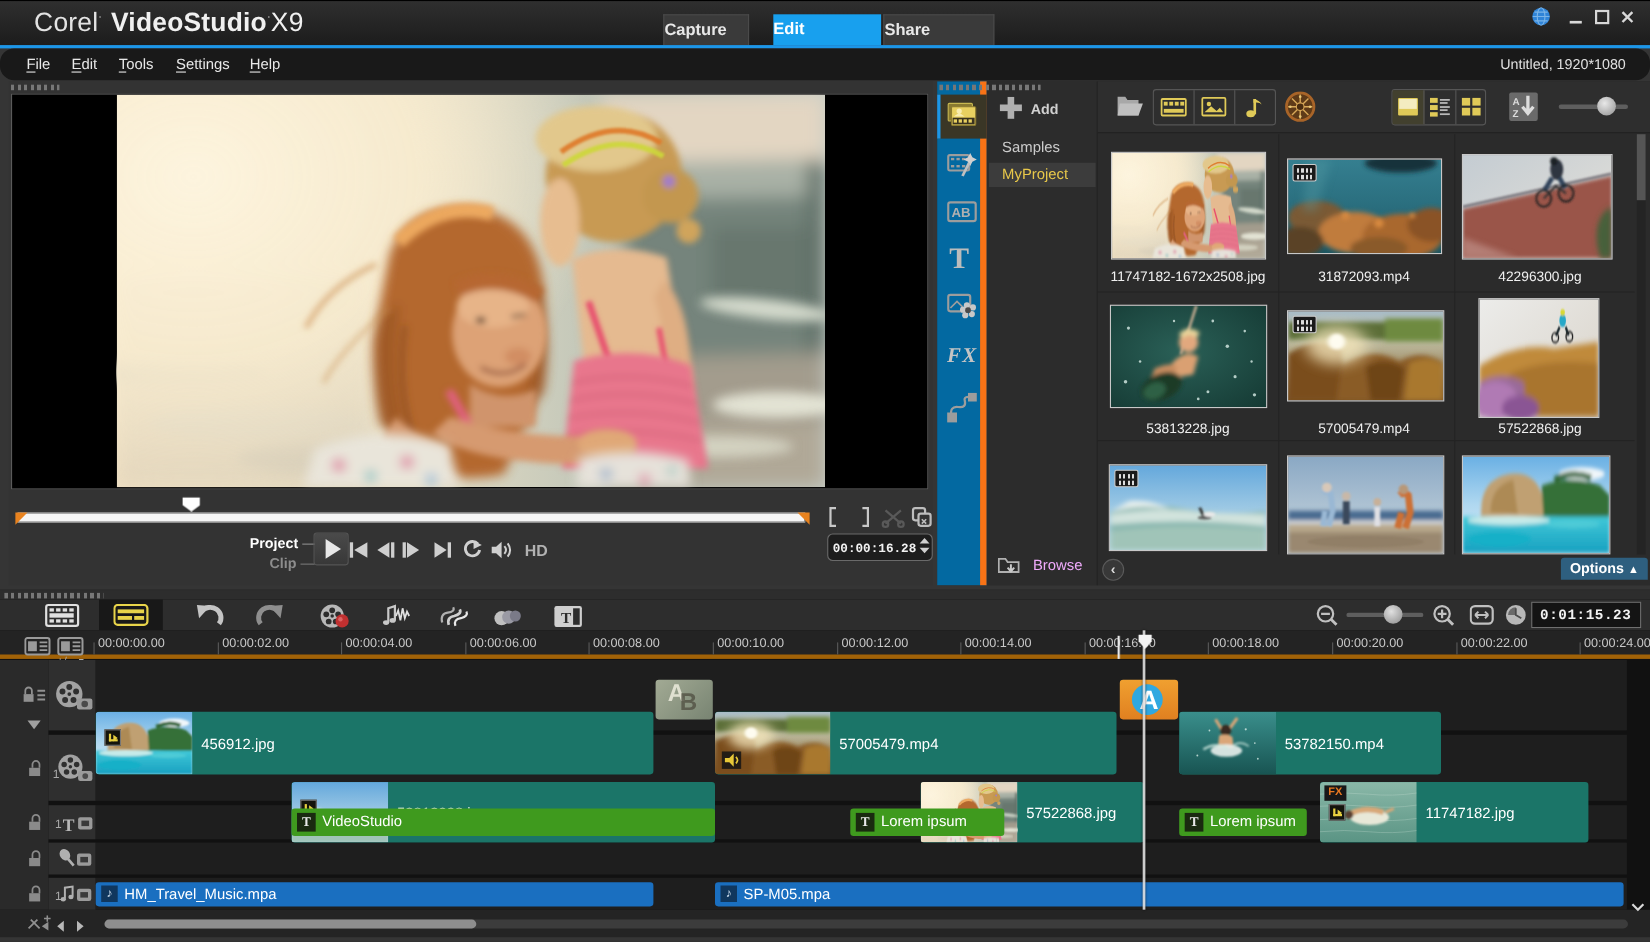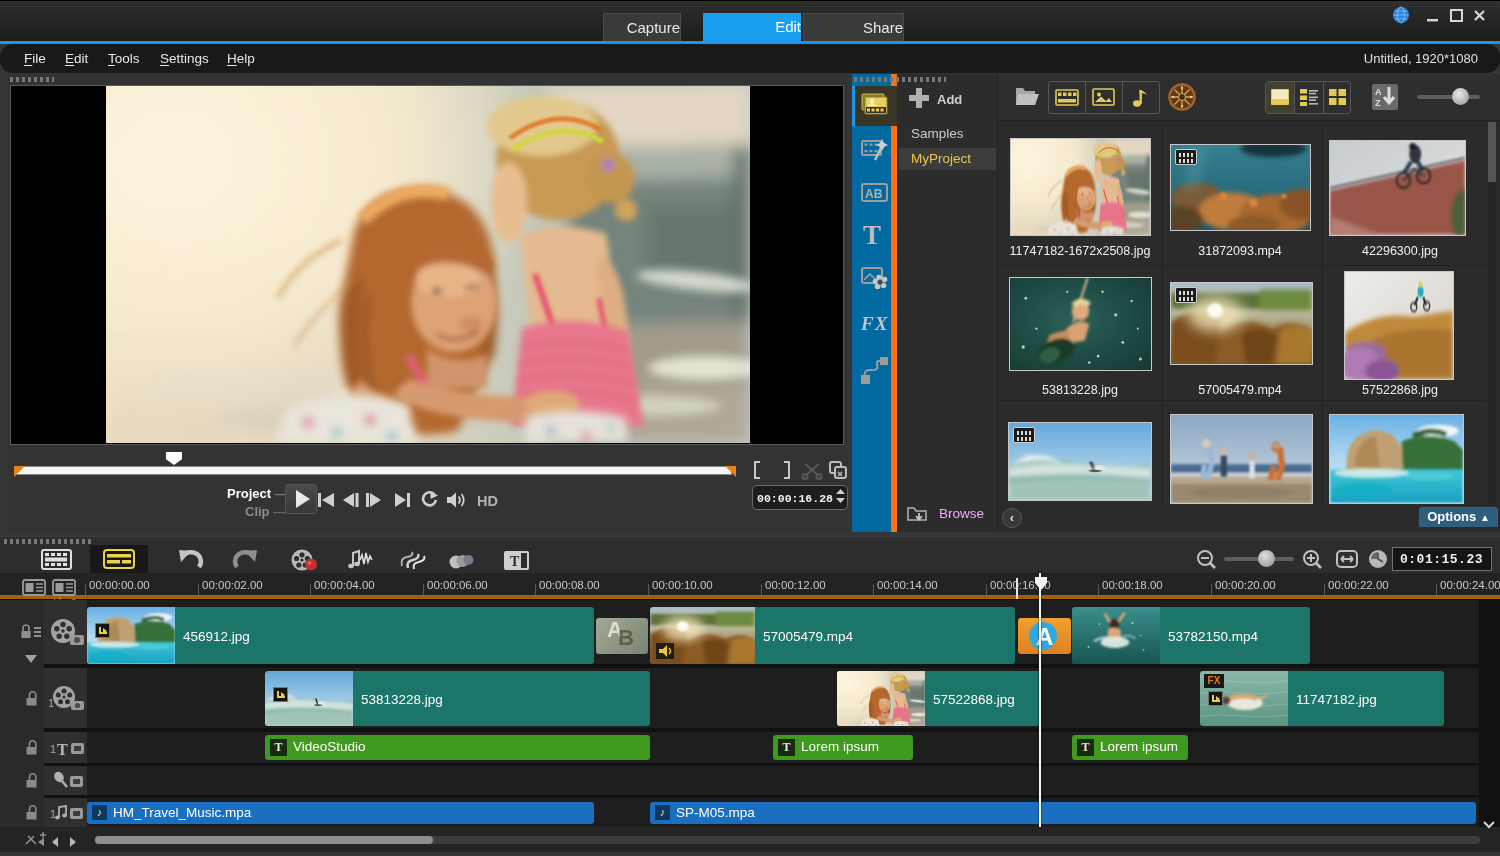--- a/index.html
+++ b/index.html
@@ -6,21 +6,21 @@
 html,body { width:1500px; height:856px; overflow:hidden; background:#2e2e2e; font-family:"Liberation Sans", sans-serif; }
 #app { position:absolute; left:0; top:0; width:1500px; height:856px; background:#353535; }
 .abs { position:absolute; }
 
 #titlebar { left:0; top:0; width:1500px; height:41px; background:linear-gradient(#2f2f2f,#1c1c1c); border-top:1px solid #000; }
 #bluebar { left:0; top:41px; width:1500px; height:3px; background:#1c96e8; }
 #logo { left:31px; top:7px; color:#f0f0f0; font-size:24px; letter-spacing:0.2px; }
 #logo .c { font-weight:400; color:#e3e3e3; }
 #logo .v { font-weight:700; margin-left:8px; }
 #logo .x { font-weight:400; }
-.tab { top:13px; height:28px; text-align:right; font-size:15px; font-weight:400; color:#e8e8e8; line-height:28px; }
+.tab { top:13px; height:28px; text-align:left; font-size:15px; font-weight:700; color:#e8e8e8; line-height:28px; }
 #tab-capture { left:603px; width:78px; background:#3a3a3a; border:1px solid #4a4a4a; border-bottom:none; }
 #tab-edit { left:703px; width:98px; background:#18a0ee; color:#fff; }
 #tab-share { left:803px; width:101px; background:#3a3a3a; border:1px solid #4a4a4a; border-bottom:none; }
 #winbtns { right:8px; top:6px; }
 
 #menubar { left:0; top:44px; width:1500px; height:29px; background:#191919; color:#e8e8e8; font-size:13.5px;border-radius:13px; }
 #menubar .mi { position:absolute; top:7px; }
 #menubar .mi u { text-decoration:underline; text-underline-offset:2px; }
 #prjname { position:absolute; right:22px; top:7px; color:#e0e0e0; font-size:13px; }
 
@@ -48,21 +48,21 @@
 .mp4badge:before { content:""; position:absolute; left:3px; top:3px; width:14px; height:4px; background:repeating-linear-gradient(90deg,#ddd 0 2px,transparent 2px 4px); }
 .mp4badge:after { content:""; position:absolute; left:3px; top:9px; width:14px; height:4px; background:repeating-linear-gradient(90deg,#ddd 0 2px,transparent 2px 4px); }
 
 #ttools { left:0; top:8px; width:1500px; height:28px; background:#2d2d2d; } #tstrip { left:0; top:0; width:1500px; height:8px; background:#2d2d2d; } #bstrip { left:0; top:290px; width:1500px; height:25px; background:#242424; }
 #ruler { left:0; top:36px; width:1500px; height:26px; background:#232323; border-bottom:4px solid #a16207; color:#c8c8c8; font-size:11.5px; }
 .rlab { position:absolute; top:6px; }
 .track { position:absolute; left:87px; width:1392px; background:#1e1e1e; }
 .gutter { position:absolute; left:0; width:44px; background:#2a2a2a; }
 .thead { position:absolute; left:44px; width:43px; background:#2f2f2f; }
 .clip { position:absolute; border-radius:3px; color:#fff; font-size:13.5px; overflow:hidden; }
-.vclip { background:#1b7568; }
+.vclip { background:#1b7568;margin-top:40px; }
 .tclip { background:#3f9a1e; }
 .mclip { background:#1a6fc0; }
 .clip svg { display:block; position:absolute; left:0; top:0; }
 .clabel { position:absolute; top:50%; transform:translateY(-50%); }
 .cbadge { position:absolute; left:8px; top:16px; width:15px; height:15px; background:#14140c; border:1px solid #777; }
 .cbadge:before { content:""; position:absolute; left:3px; top:3px; width:6px; height:5px; border-left:2px solid #e8d040; border-bottom:2px solid #e8d040; }
 .cbadge:after { content:""; position:absolute; right:2px; bottom:3px; width:0; height:0; border-top:3px solid transparent; border-bottom:3px solid transparent; border-left:4px solid #e8d040; }
 .tbadge { position:absolute; left:5px; top:4px; width:17px; height:17px; background:#1a2a10; color:#e8e8e8; font-size:12px; font-weight:700; text-align:center; line-height:17px; font-family:"Liberation Serif"; }
 .tlabel { position:absolute; left:28px; top:4px; font-size:13.5px; }
 .mbadge { position:absolute; left:5px; top:3px; width:15px; height:15px; background:#10375e; color:#cfe0f0; font-size:11px; text-align:center; line-height:15px; }
@@ -430,20 +430,21 @@
   <ellipse cx="82" cy="58" rx="32" ry="13" fill="#e8e8d8"></ellipse>
   <path d="M50,52 Q75,40 105,50" stroke="#d8a878" stroke-width="9" fill="none"></path>
   <circle cx="48" cy="54" r="7" fill="#5a4030"></circle>
   <path d="M108,50 L122,44" stroke="#d8a878" stroke-width="5"></path>
  </g>
 </symbol>
 </defs>
 </svg>
 <div id="app">
   <div id="titlebar" class="abs"></div>
+  <div id="logo" class="abs"><span class="c">Corel<sup style="font-size:10px;vertical-align:10px">·</sup></span><span class="v">VideoStudio</span><sup style="font-size:10px;vertical-align:10px">·</sup><span class="x">X9</span></div>
   <div id="tab-capture" class="abs tab">Capture</div>
   <div id="tab-edit" class="abs tab">Edit</div>
   <div id="tab-share" class="abs tab">Share</div>
   <svg id="winbtns" class="abs" width="100" height="20">
     <circle cx="9" cy="9" r="8" fill="#2f84d8"></circle>
       <ellipse cx="9" cy="9" rx="3.5" ry="8" fill="none" stroke="#7ab4e8" stroke-width="1"></ellipse>
       <path d="M1.5,9 h15 M3,5 h12 M3,13 h12" stroke="#7ab4e8" stroke-width="1"></path>
     <rect x="35" y="13" width="11" height="2.4" fill="#d8d8d8"></rect>
     <rect x="59" y="4" width="11" height="11" fill="none" stroke="#d8d8d8" stroke-width="2"></rect>
     <path d="M83,5 L92,14 M92,5 L83,14" stroke="#d8d8d8" stroke-width="2.2"></path>

